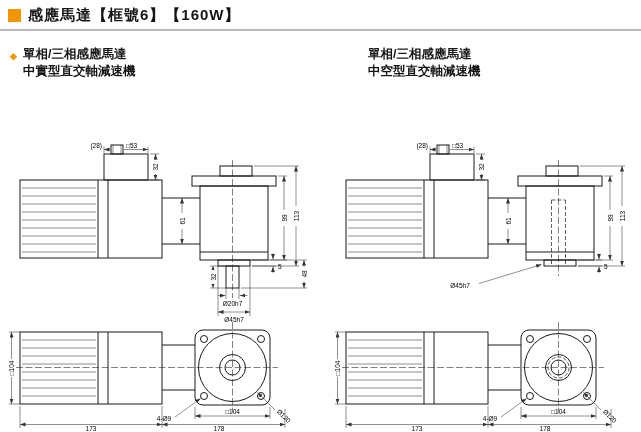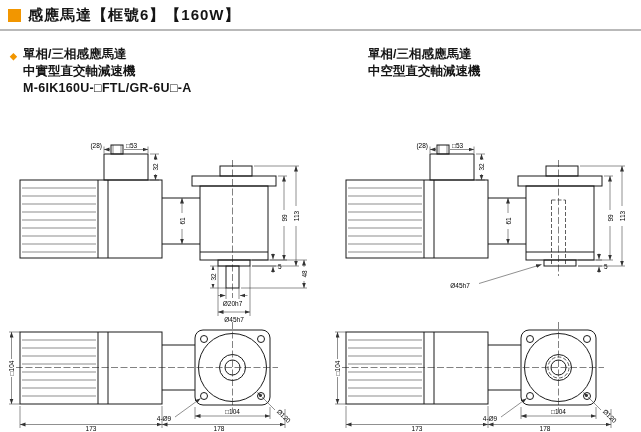--- a/index.html
+++ b/index.html
@@ -34,21 +34,20 @@
     <span class="tsq"></span>
     <h1 class="title">感應馬達【框號6】【160W】</h1>
   </div>
   <div class="rule"></div>
 
   <div class="spec left-spec">
     <div>
       <span class="diamond">◆</span><span>單相/三相感應馬達</span>
     </div>
     <div>中實型直交軸減速機</div>
-    <div class="model">M-6IK160U-□FTL/GR-6U□-A</div>
   </div>
 
   <div class="spec right-spec">
     <div>單相/三相感應馬達</div>
     <div>中空型直交軸減速機</div>
   </div>
 
   <svg class="drawing dl" width="322" height="292" viewBox="0 0 322 292">
     <defs>
       <marker id="arL" markerWidth="6" markerHeight="4.5" refX="5.5" refY="2" orient="auto-start-reverse" markerUnits="userSpaceOnUse">

